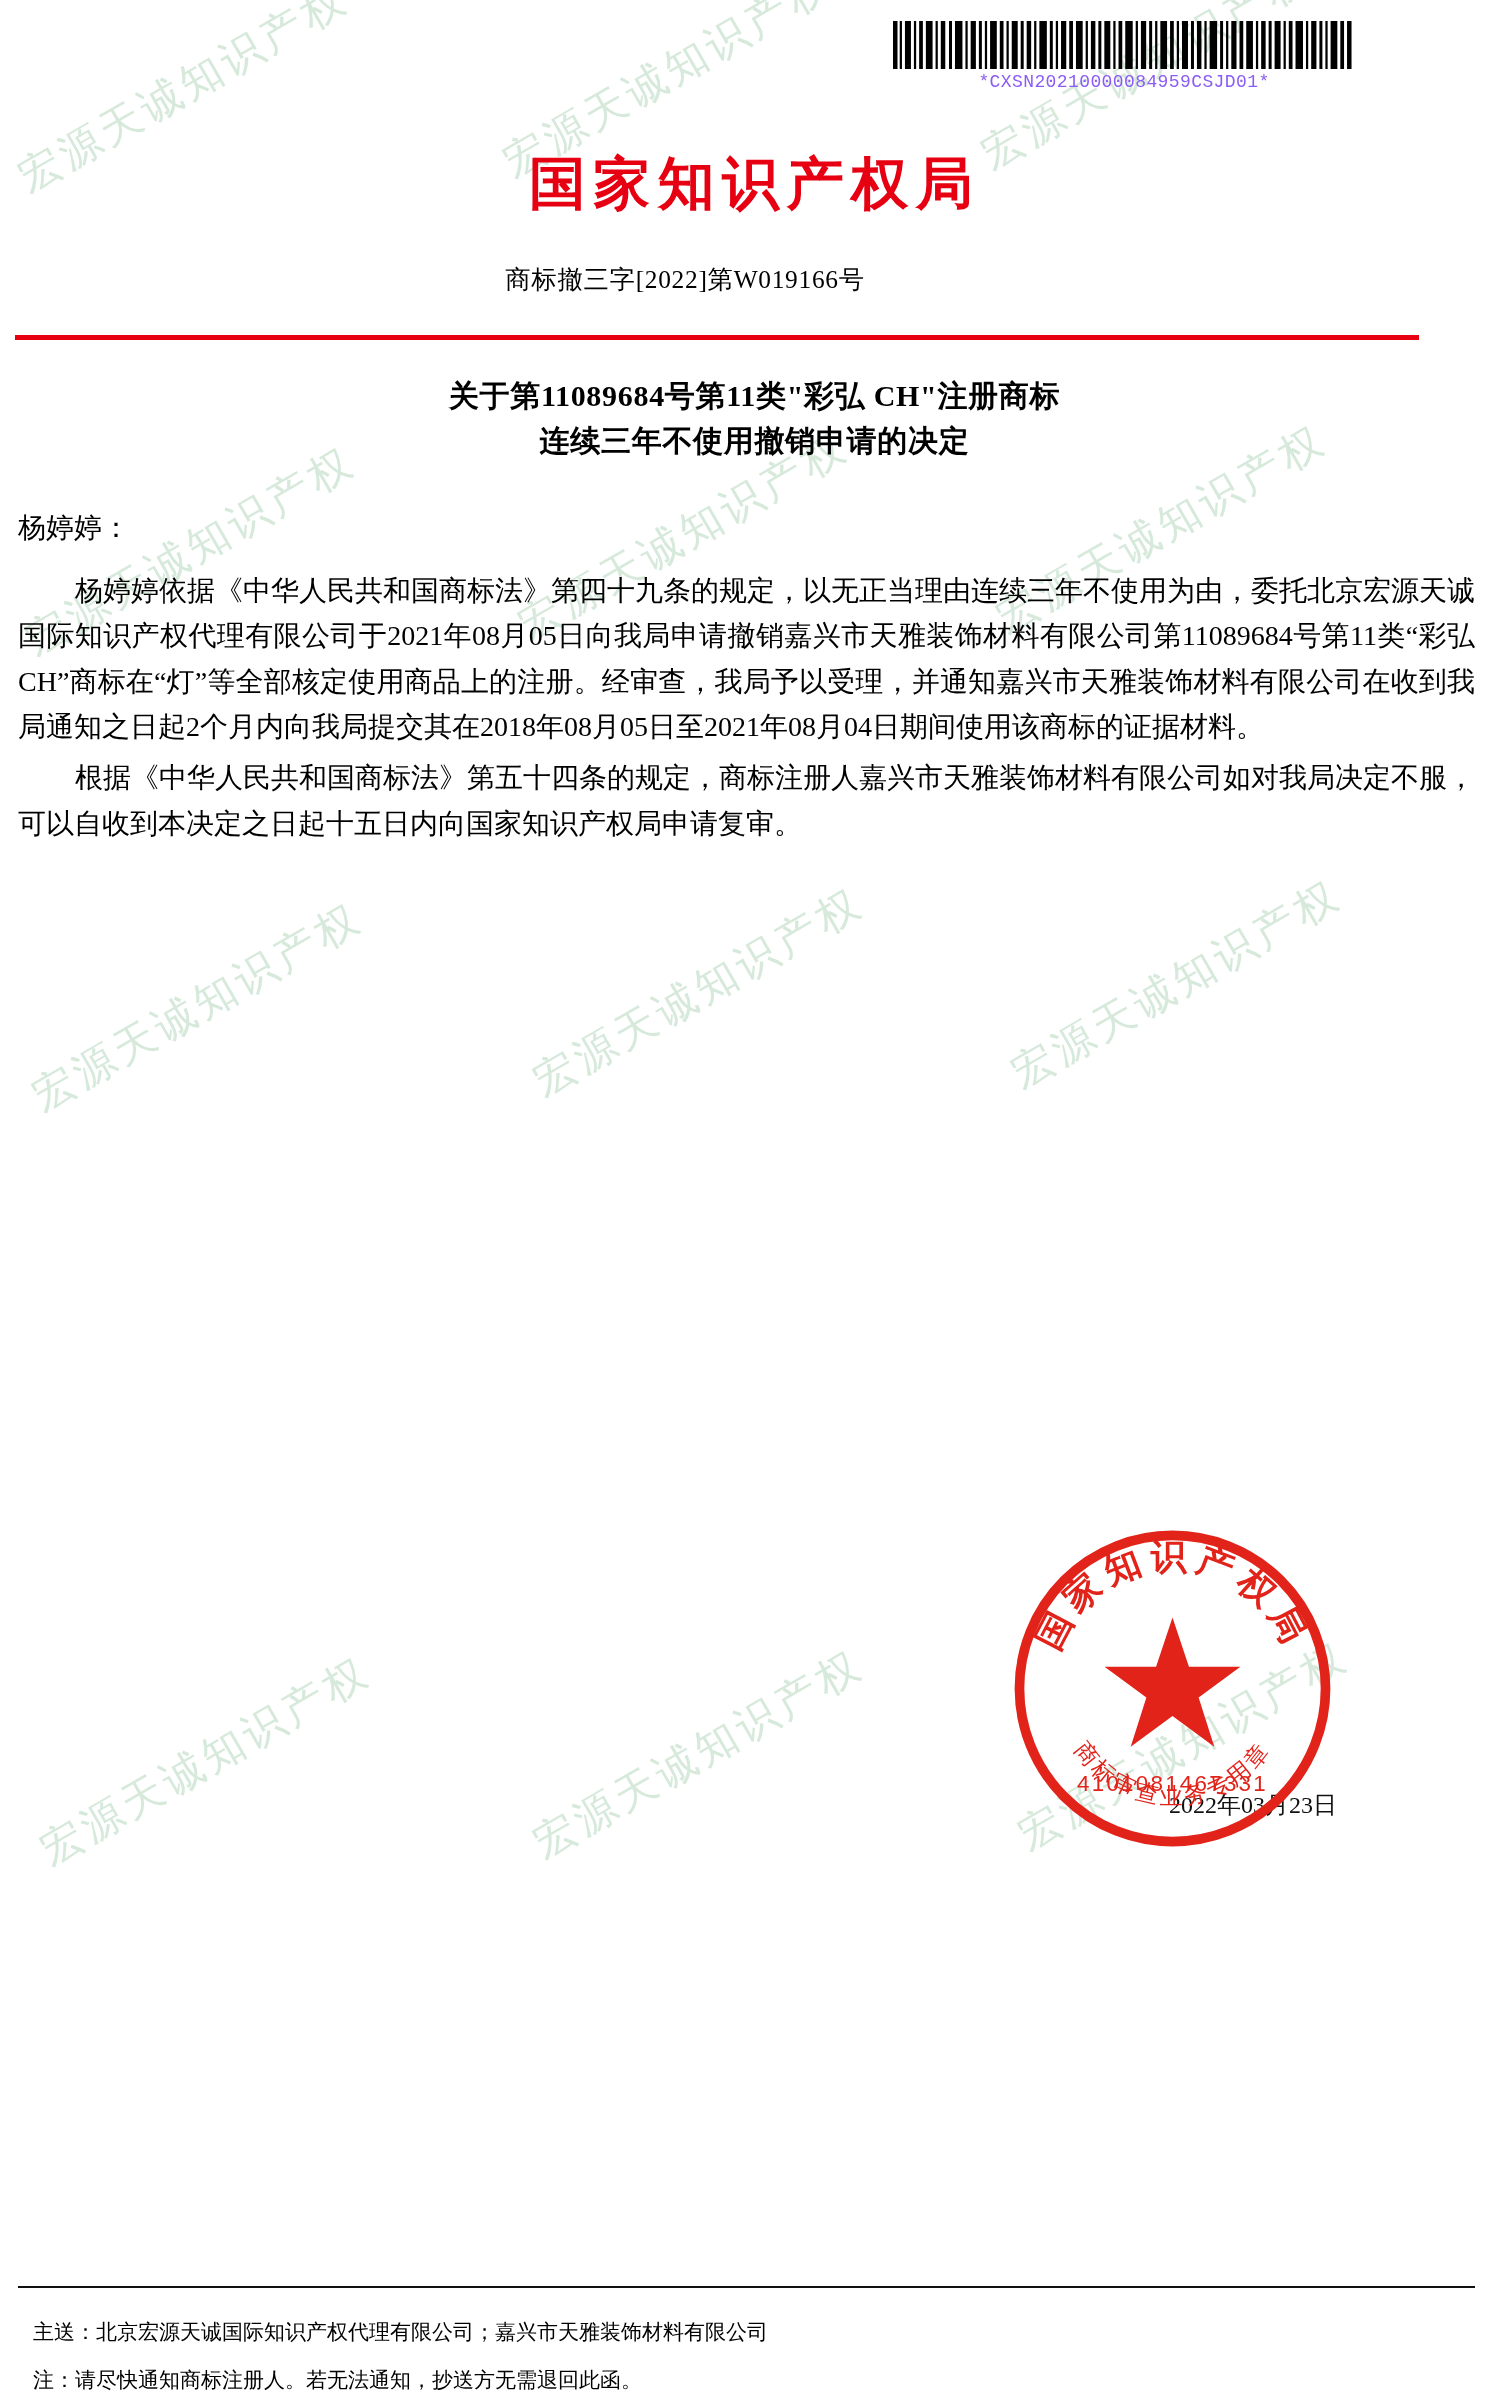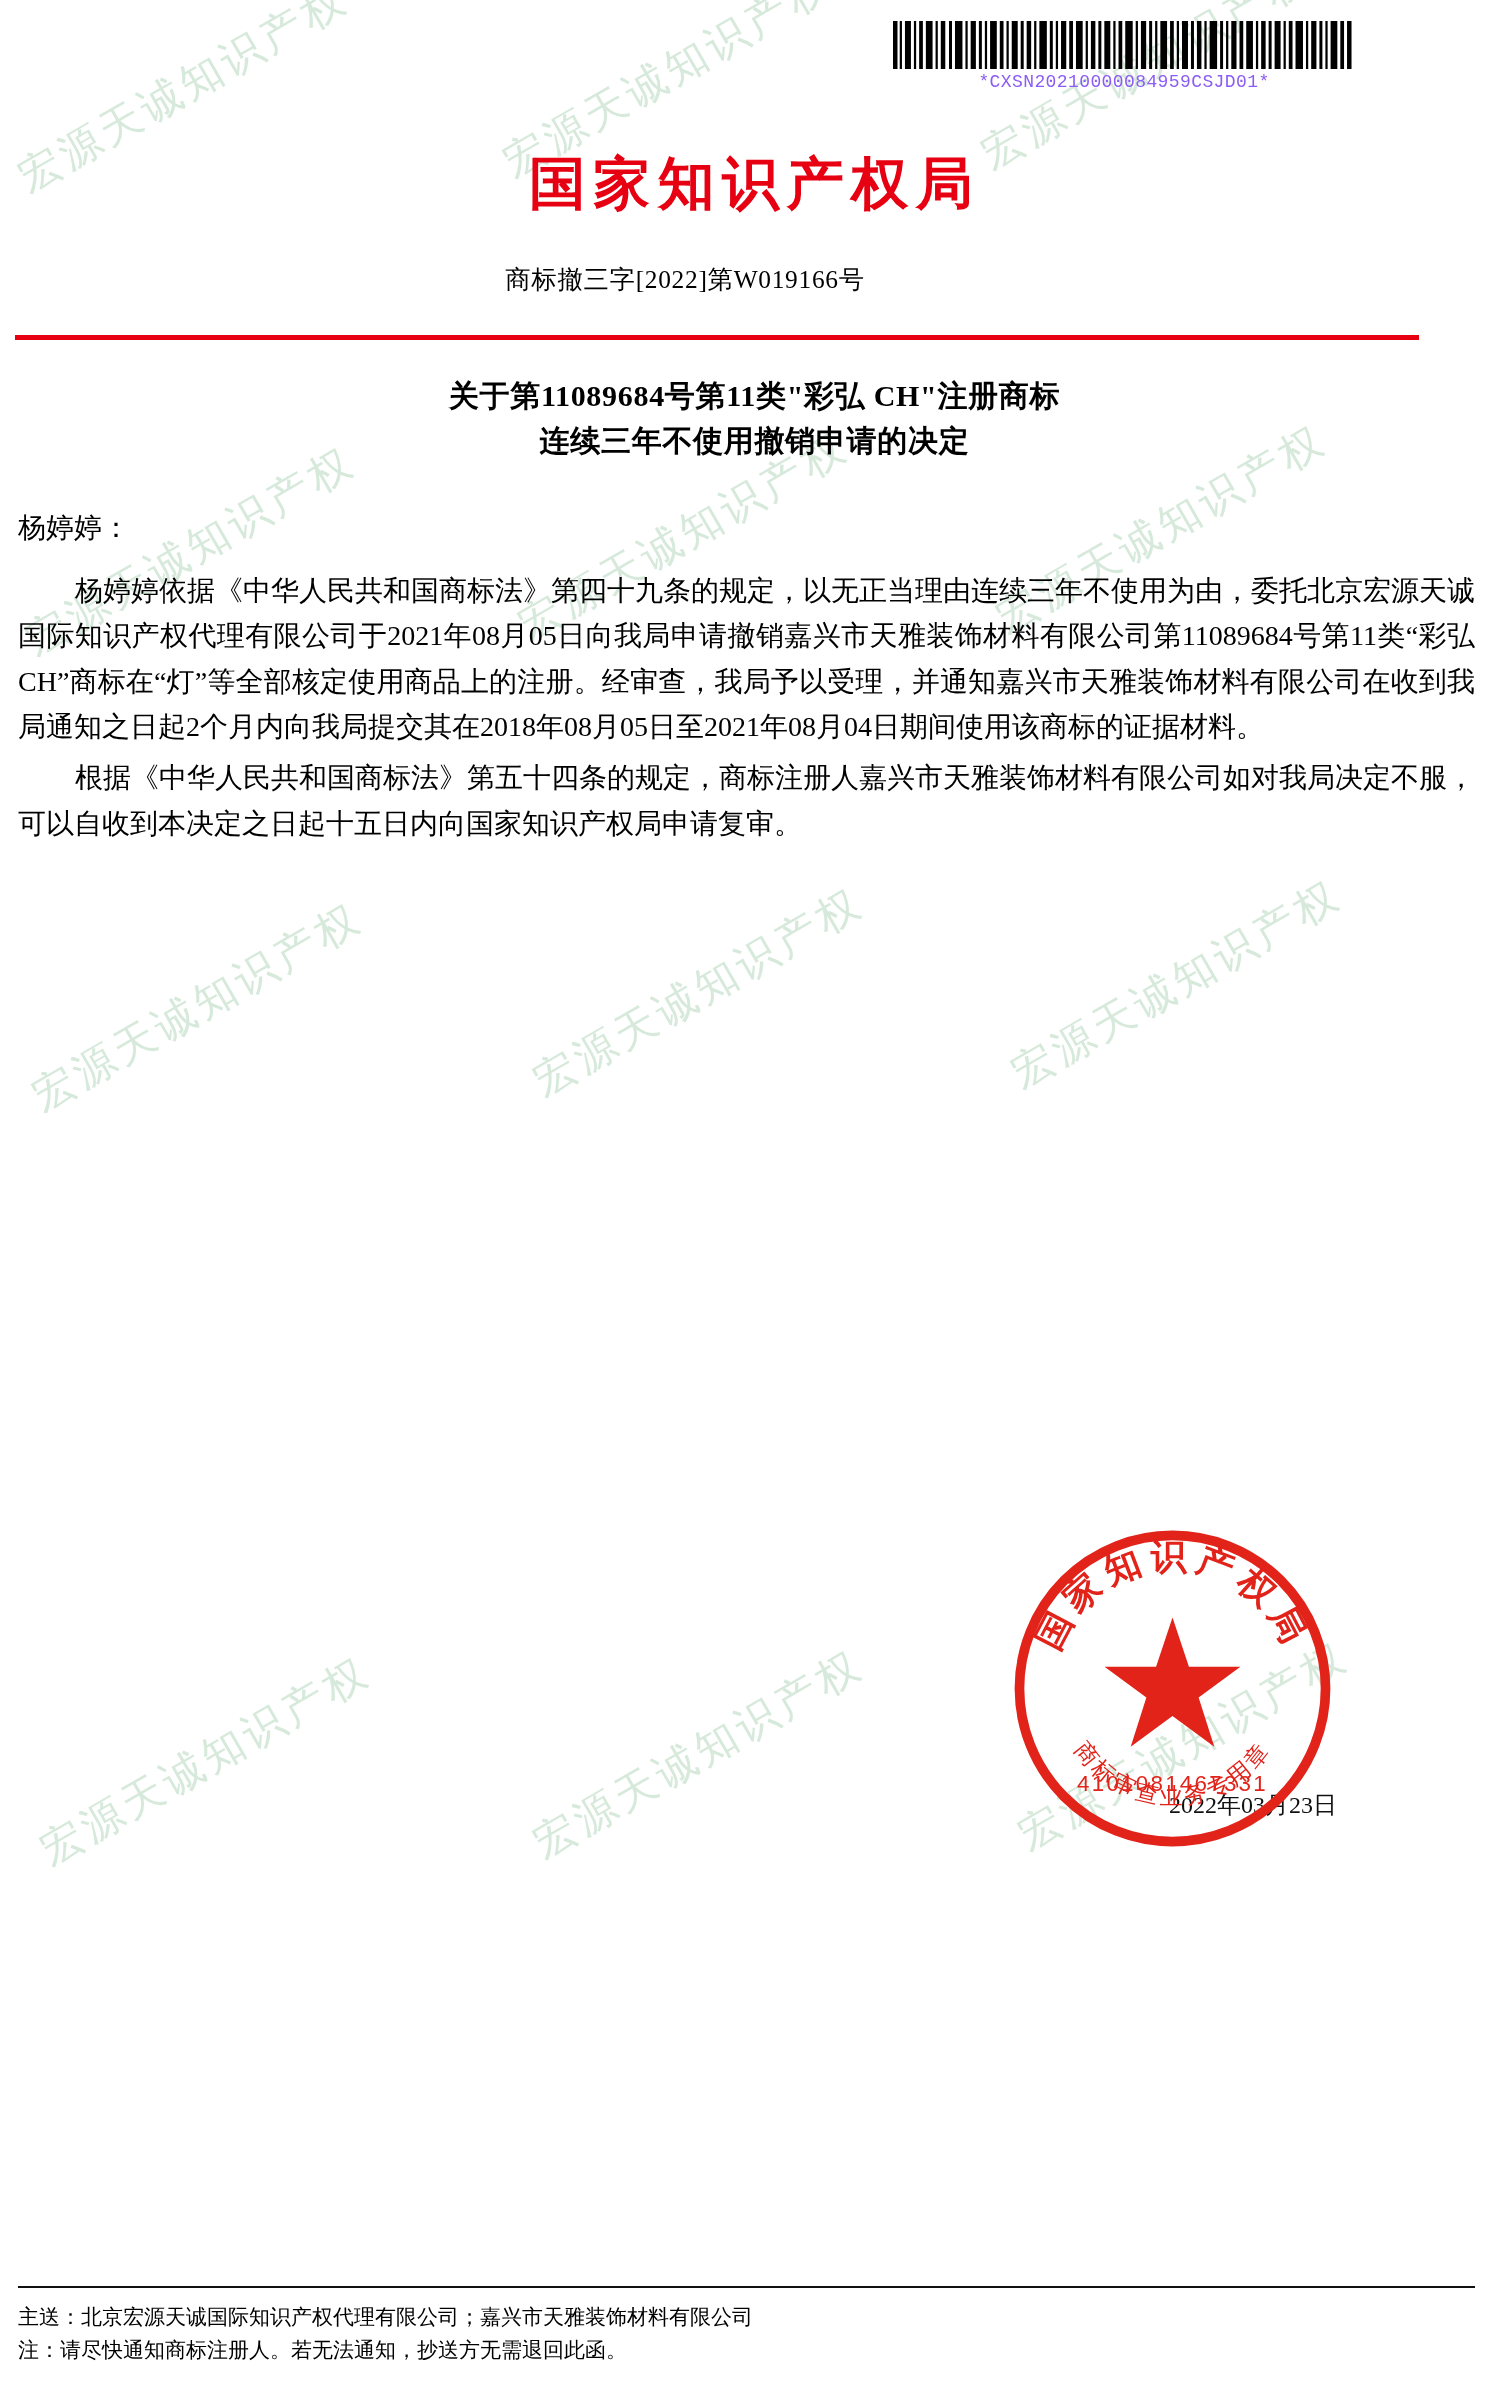--- a/index.html
+++ b/index.html
@@ -163,21 +163,21 @@
   }
   .footer {
     position: absolute;
     left: 18px;
     top: 2301px;
     width: 1457px;
     font-size: 21px;
     line-height: 1.55;
     z-index: 10;
   }
-  .footer div { margin: 0; }
+  .footer div { margin: 15px; }
 </style>
 </head>
 <body>
 
 <div class="page">
 
   <div class="watermark-layer">
     <div class="wm" style="left:7.5px;  top:157px;  font-size:42px;">宏源天诚知识产权</div>
     <div class="wm" style="left:493px;  top:142px;  font-size:42px;">宏源天诚知识产权</div>
     <div class="wm" style="left:971px; top:134px;  font-size:42px;">宏源天诚知识产权</div>

